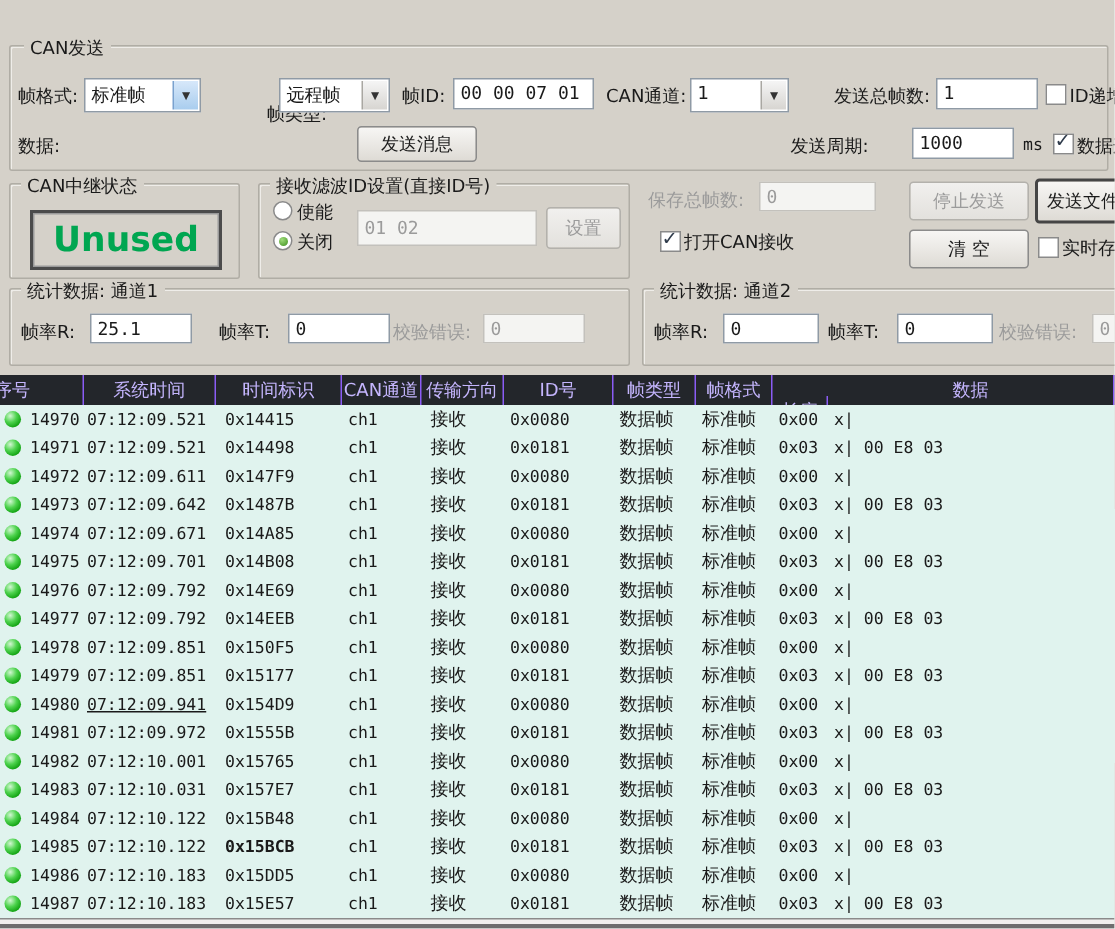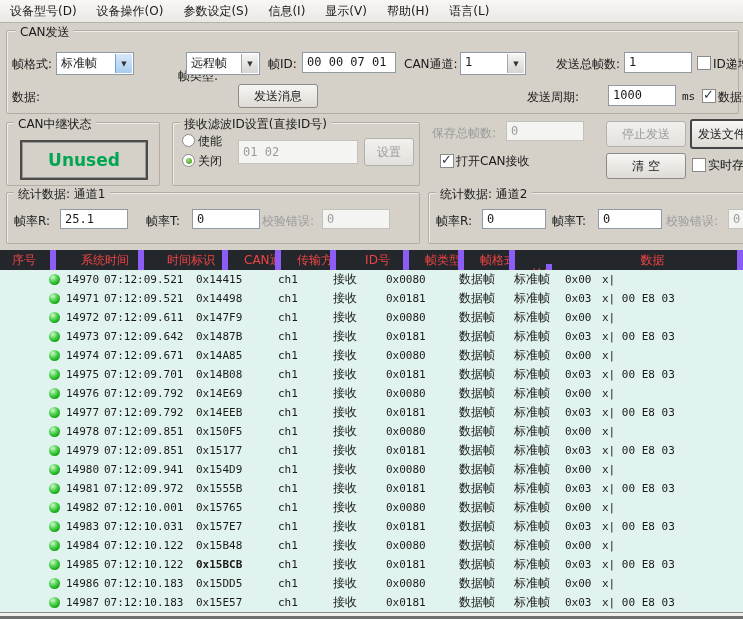--- a/index.html
+++ b/index.html
@@ -53,52 +53,43 @@
   
   .cb{position:absolute;width:12px;height:12px;background:#fff;border:1px solid #8a8a8a;}
   .cb.on::after{content:"\2713";position:absolute;left:0px;top:-3px;font-size:13px;font-weight:bold;color:#2e3a4a;}
   .radio{position:absolute;width:11px;height:11px;border-radius:50%;background:#fff;border:1px solid #8a8a8a;}
   .radio.on::after{content:"";position:absolute;left:2.5px;top:2.5px;width:6px;height:6px;border-radius:50%;
     background:radial-gradient(circle at 35% 30%,#9fdc7a,#3d8f1f);}
   
   .unusedbox{
     position:absolute;border:2px solid #4b4b4b;box-shadow:inset 0 0 0 1px #9a9a9a;
     background:#d5d1c9;display:flex;align-items:center;justify-content:center;
-    font-size:17px;font-weight:bold;
+    font-size:23px;font-weight:bold;
   }
   
   .thead{position:absolute;top:250px;left:0;width:743px;height:20px;background:#23262b;display:flex;}
-  .th{color:#ef4444;font-size:12px;line-height:20px;text-align:center;border-right:6px solid #8b5cf6;
-      overflow:hidden;white-space:nowrap;box-sizing:border-box;padding-left:16px;}
+  .th{color:#c4b5fd;font-size:12px;line-height:20px;text-align:center;border-right:1px solid #8b5cf6;
+      overflow:hidden;white-space:nowrap;box-sizing:border-box;}
   .tbody{position:absolute;top:270px;left:0;width:743px;height:342px;background:#e0f3ee;overflow:hidden;}
-  .trow{display:flex;height:19px;align-items:center;padding-left:46px;}
+  .trow{display:flex;height:19px;align-items:center;}
   .td{font-family:"DejaVu Sans Mono","DejaVu Sans",sans-serif;font-size:11px;white-space:nowrap;
       overflow:hidden;box-sizing:border-box;padding-left:4px;}
   .td.cjk{font-size:12px;}
   .ball{width:11px;height:11px;border-radius:50%;margin:0 6px 0 3px;flex:none;
     background:radial-gradient(circle at 35% 30%,#d2f7d2,#4ed34e 40%,#12a312 75%,#0a7c0a);}
   .c1{display:flex;align-items:center;padding-left:0;}
   .bottomstrip{position:absolute;top:612px;left:0;right:0;height:7px;background:#f1f0ee;
     border-top:1px solid #8a8a8a;border-bottom:3px solid #6e6e6e;box-sizing:border-box;}
   .ms{font-family:"DejaVu Sans Mono","DejaVu Sans",sans-serif;font-size:11px;}
 </style>
 </head>
 <body>
 
 <div class="window">
 
-  <div class="menubar" id="menubar">
-      <span class="mitem">设备型号(D)</span>
-      <span class="mitem">设备操作(O)</span>
-      <span class="mitem">参数设定(S)</span>
-      <span class="mitem">信息(I)</span>
-      <span class="mitem">显示(V)</span>
-      <span class="mitem">帮助(H)</span>
-      <span class="mitem">语言(L)</span>
-    </div>
 
   <div class="group" style="left:6px;top:30px;width:731px;height:82px;"></div>
   <span class="gtitle" style="left:16px;top:24px;">CAN发送</span>
 
   <span class="lbl" style="left:12px;top:56px;">帧格式:</span>
   <div class="combo" style="left:56px;top:52px;width:76px;height:21px;">
     <span class="cval">标准帧</span>
     <span class="cbtn blue">▼</span>
   </div>
 
@@ -346,21 +337,21 @@
       <div class="td cjk" style="width:51px;">标准帧</div>
       <div class="td" style="width:37px;">0x03</div>
       <div class="td" style="flex:1;">x| 00 E8 03</div>
     </div>
 
     <div class="trow">
       <div class="td c1" style="width:56px;">
         <span class="ball"></span>
         <span>14980</span>
       </div>
-      <div class="td" style="width:88px;padding-left:2px;">07:12:09.941</div>
+      <div class="td" style="width:88px;padding-left:2px;text-decoration:underline;">07:12:09.941</div>
       <div class="td" style="width:84px;padding-left:6px;">0x154D9</div>
       <div class="td" style="width:53px;">ch1</div>
       <div class="td cjk" style="width:55px;padding-left:6px;">接收</div>
       <div class="td" style="width:73px;">0x0080</div>
       <div class="td cjk" style="width:55px;">数据帧</div>
       <div class="td cjk" style="width:51px;">标准帧</div>
       <div class="td" style="width:37px;">0x00</div>
       <div class="td" style="flex:1;">x|</div>
     </div>
 

